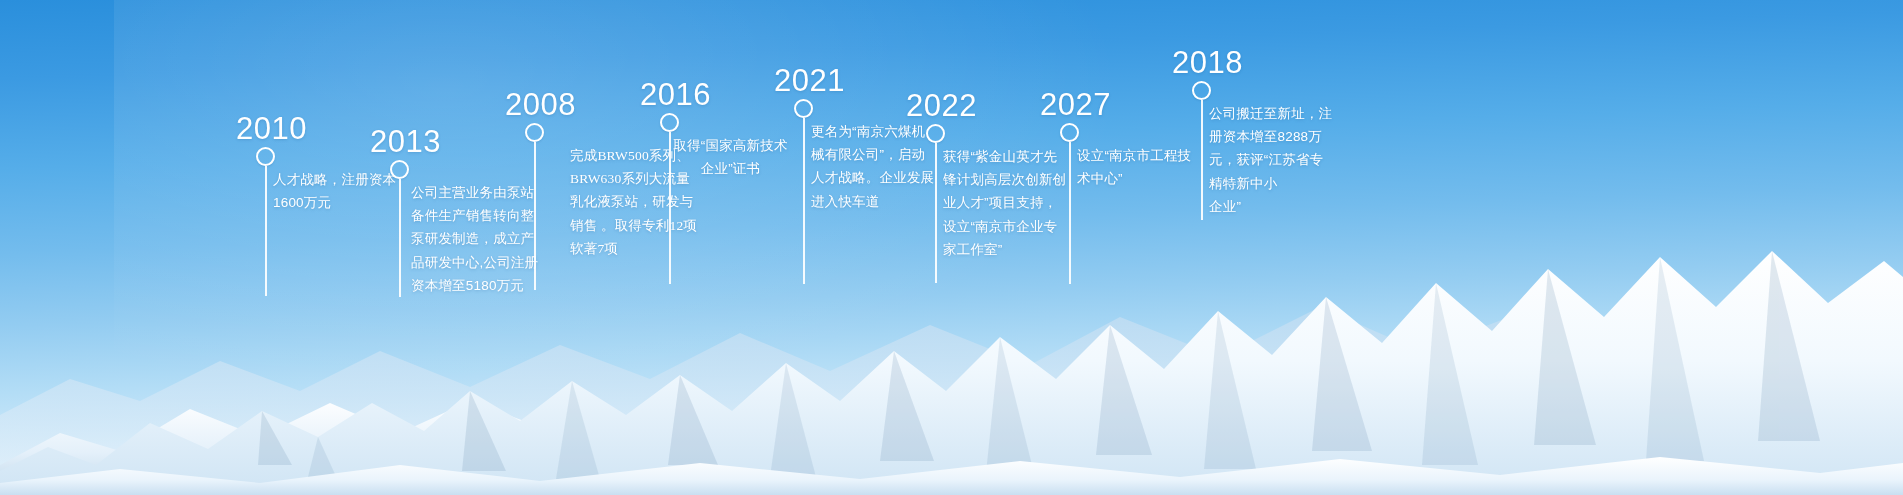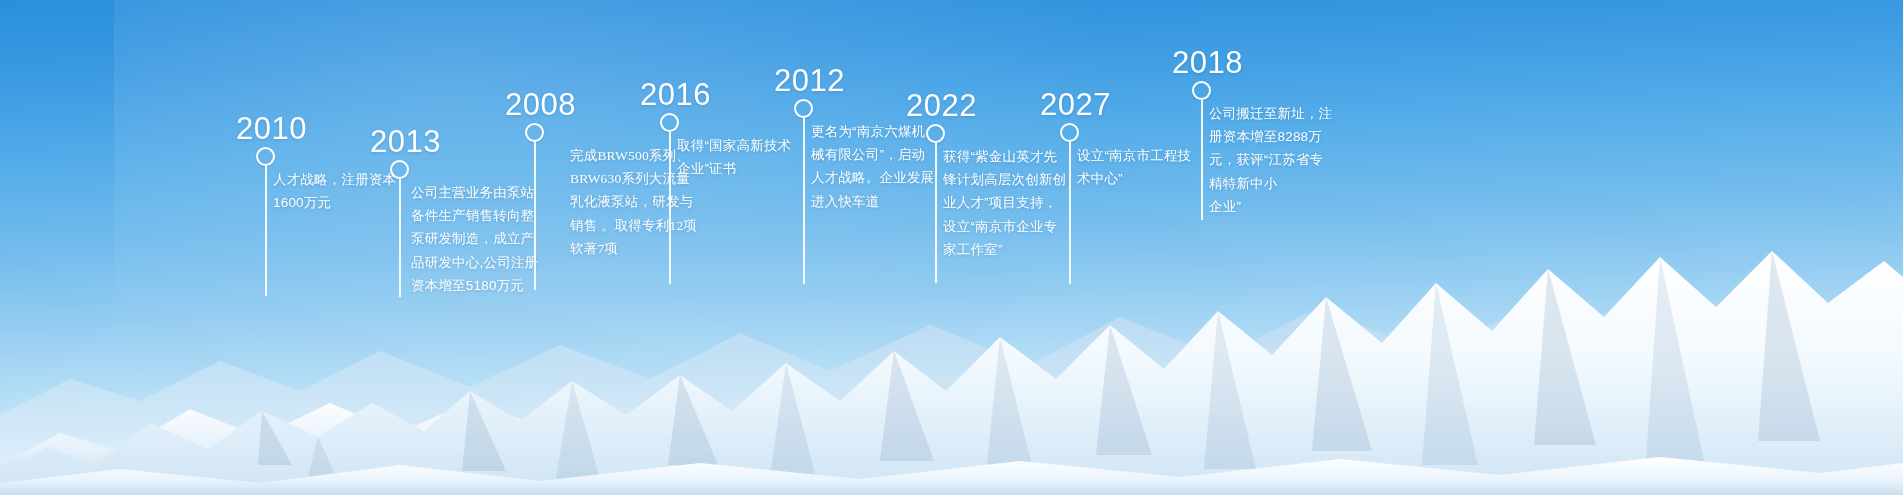--- a/index.html
+++ b/index.html
@@ -194,26 +194,26 @@
 BRW630系列大流量
 乳化液泵站，研发与
 销售 。取得专利12项
 软著7项</div>
     </div>
 
     <div class="entry">
       <div class="year" style="left:640px; top:79px;">2016</div>
       <div class="node" style="left:660px; top:113px;"></div>
       <div class="stem" style="left:668.5px; top:132px; height:152px;"></div>
-      <div class="desc" style="left:677px; top:134px; width:145px;">取得“国家高新技术
+      <div class="desc" style="left:658px; top:134px; width:145px;text-align:center;">取得“国家高新技术
 企业”证书</div>
     </div>
 
     <div class="entry">
-      <div class="year" style="left:774px; top:65px;">2012</div>
+      <div class="year" style="left:774px; top:65px;">2021</div>
       <div class="node" style="left:794px; top:99px;"></div>
       <div class="stem" style="left:802.5px; top:118px; height:166px;"></div>
       <div class="desc" style="left:811px; top:120px; width:152px;">更名为“南京六煤机
 械有限公司”，启动
 人才战略。企业发展
 进入快车道</div>
     </div>
 
     <div class="entry">
       <div class="year" style="left:906px; top:90px;">2022</div>

